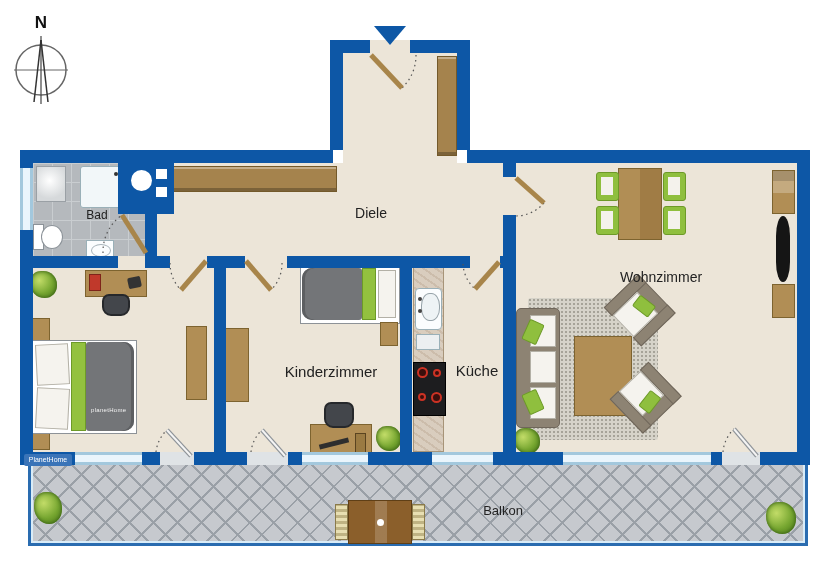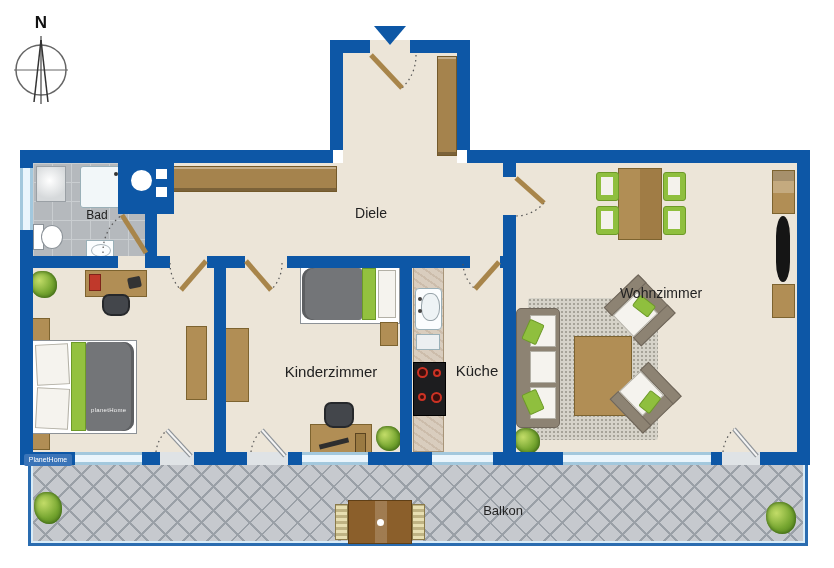--- a/index.html
+++ b/index.html
@@ -245,18 +245,18 @@
       <path d="M723,452 A35,35 0 0 1 734,429" fill="none" stroke="#555" stroke-width="1.2" stroke-dasharray="1.5 3.5"></path>
       <line x1="757" y1="456" x2="734" y2="429" stroke="#8f9499" stroke-width="4.5"></line>
       <line x1="757" y1="456" x2="734" y2="429" stroke="#f4f4f4" stroke-width="2"></line>
     </g>
   </svg>
 
   <div class="room-label" style="left:97px;top:215px;font-size:12px;">Bad</div>
   <div class="room-label" style="left:371px;top:213px;">Diele</div>
   <div class="room-label" style="left:331px;top:371px;font-size:15px;">Kinderzimmer</div>
   <div class="room-label" style="left:477px;top:370px;font-size:15px;">Küche</div>
-  <div class="room-label" style="left:661px;top:293px;">Wohnzimmer</div>
+  <div class="room-label" style="left:661px;top:277px;">Wohnzimmer</div>
   <div class="room-label" style="left:503px;top:510px;font-size:13px;">Balkon</div>
 
   <div class="wm" style="left:24px;top:454px;width:48px;height:12px;">PlanetHome</div>
 
 </div>
 
 </body></html>

